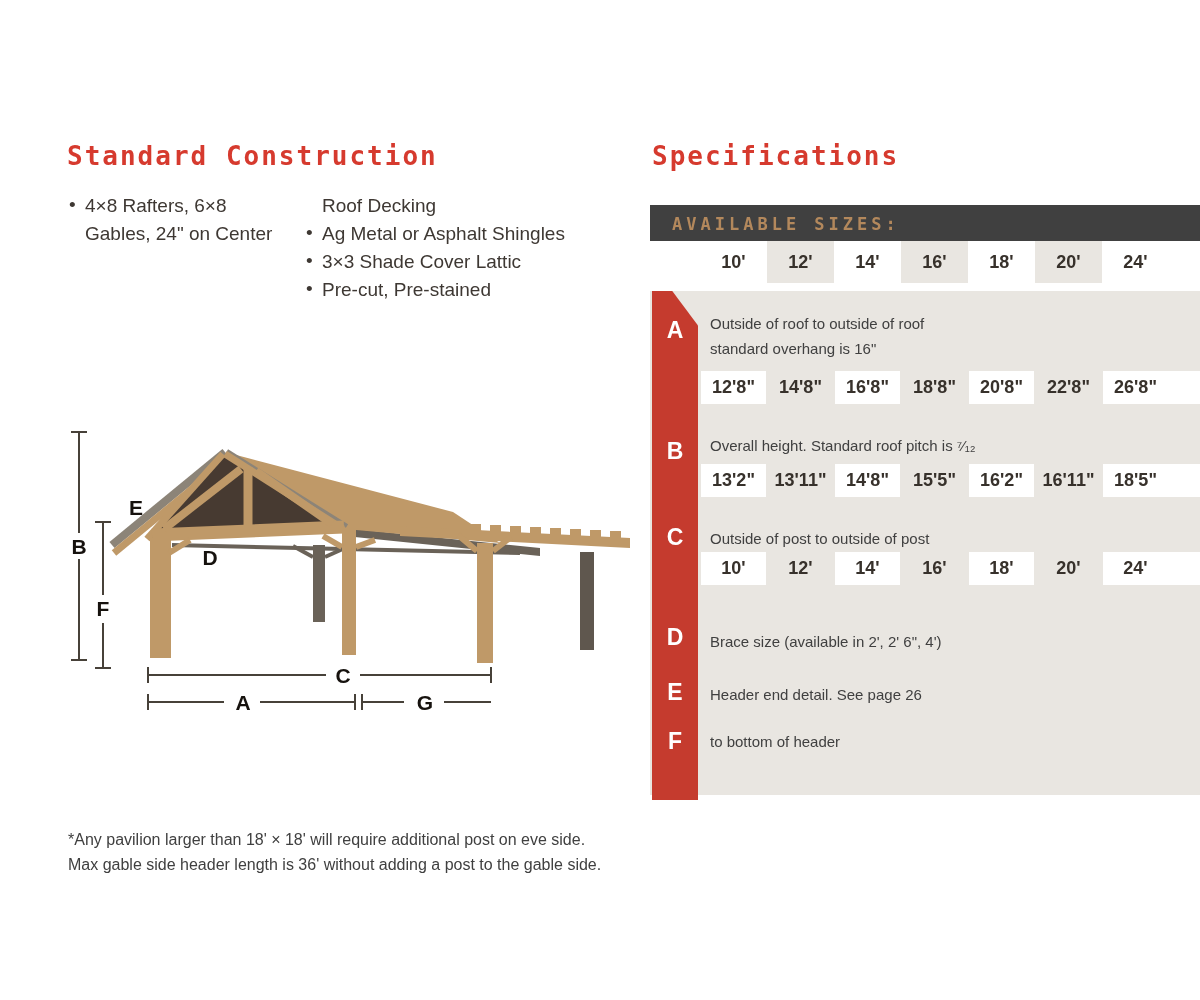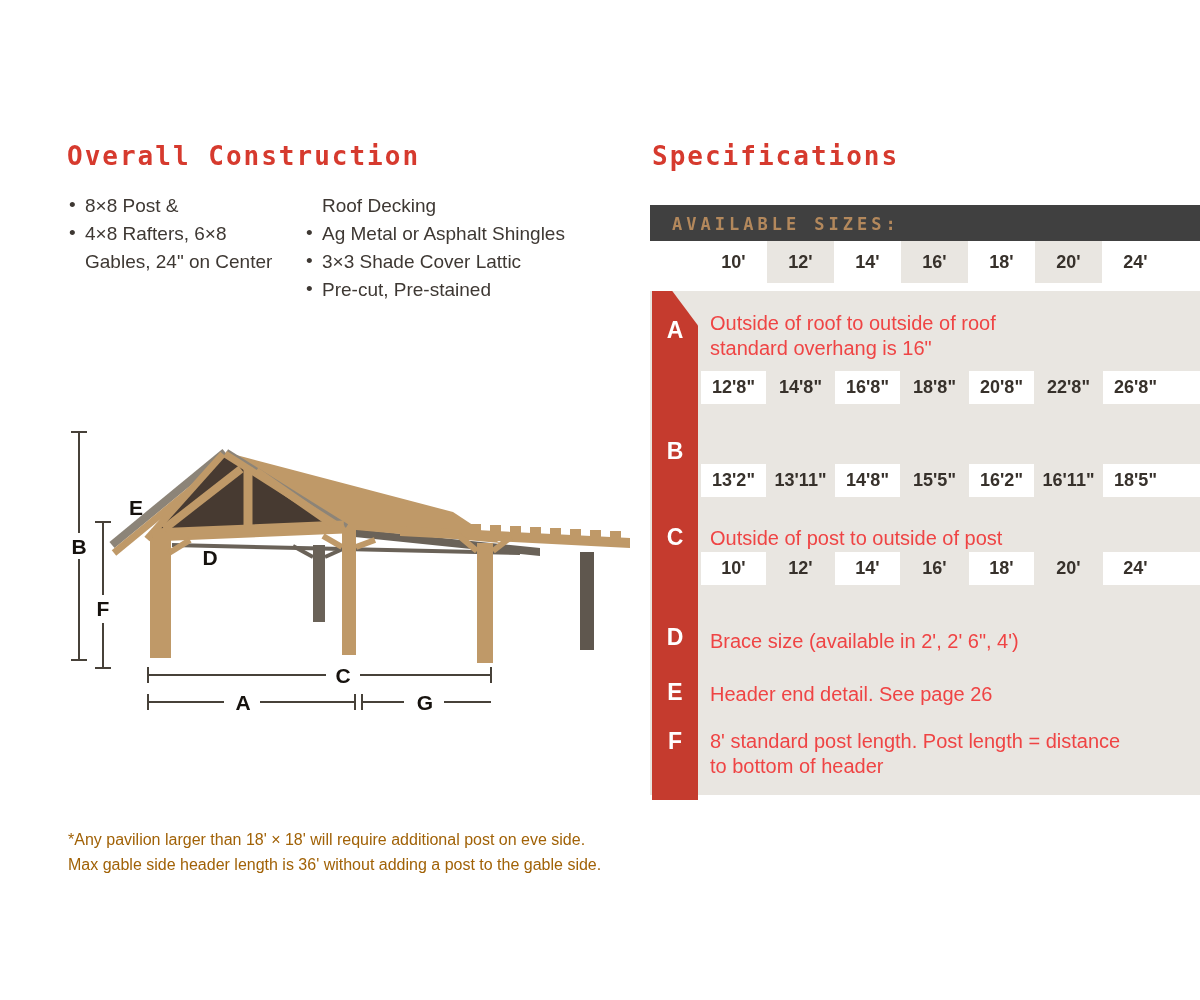--- a/index.html
+++ b/index.html
@@ -39,40 +39,39 @@
   }
   .block{position:absolute;left:0;top:86px;right:0;height:504px;background:#e9e6e1}
   .band{
     position:absolute;left:2px;top:86px;width:46px;height:509px;background:#c53b2e;
     clip-path:polygon(0 0,44% 0,100% 6.8%,100% 100%,0 100%);
   }
   .letter{
     position:absolute;left:2px;width:46px;height:30px;line-height:30px;
     text-align:center;color:#ffffff;font-weight:700;font-size:23px;
   }
-  .desc{position:absolute;left:60px;font-size:20px;line-height:25px;white-space:nowrap;color:#ef4444}
+  .desc{position:absolute;left:60px;font-size:15px;line-height:25px;white-space:nowrap;color:#404040}
   .vrow{position:absolute;left:50px;right:0;height:33px}
   .vcell{
     position:absolute;top:0;width:67px;height:33px;line-height:33px;
     text-align:center;font-weight:700;font-size:18px;color:#37312b;
   }
   .vcell.w{width:65px;background:#ffffff}
   .vfill{position:absolute;top:0;left:468px;right:0;height:33px;background:#ffffff}
 
-  .foot{position:absolute;left:68px;top:827px;font-size:16px;line-height:25px;color:#a16207;white-space:nowrap}
+  .foot{position:absolute;left:68px;top:827px;font-size:16px;line-height:25px;color:#404040;white-space:nowrap}
 
   svg text{font-family:"Liberation Sans","DejaVu Sans",sans-serif;font-weight:700;font-size:21px;fill:#16120e}
 </style>
 </head>
 <body>
 
-<div id="h-left" class="h-red">Overall Construction</div>
+<div id="h-left" class="h-red">Standard Construction</div>
 
 <div id="bul1" class="bul-col">
-  <div class="b-line">8×8 Post &amp;</div>
   <div class="b-line">4×8 Rafters, 6×8</div>
   <div class="b-line cont">Gables, 24" on Center</div>
 </div>
 
 <div id="bul2" class="bul-col">
   <div class="b-line cont">Roof Decking</div>
   <div class="b-line">Ag Metal or Asphalt Shingles</div>
   <div class="b-line">3×3 Shade Cover Lattic</div>
   <div class="b-line">Pre-cut, Pre-stained</div>
 </div>
@@ -207,20 +206,23 @@
     <div class="vcell w" style="left:1px">12'8"</div>
     <div class="vcell" style="left:67px">14'8"</div>
     <div class="vcell w" style="left:135px">16'8"</div>
     <div class="vcell" style="left:201px">18'8"</div>
     <div class="vcell w" style="left:269px">20'8"</div>
     <div class="vcell" style="left:335px">22'8"</div>
     <div class="vcell w" style="left:403px">26'8"</div>
     <div class="vfill"></div>
   </div>
 
+  <div class="desc" style="top:228px">
+    <div>Overall height. Standard roof pitch is ⁷⁄₁₂</div>
+  </div>
   <div class="vrow" style="top:259px">
     <div class="vcell w" style="left:1px">13'2"</div>
     <div class="vcell" style="left:67px">13'11"</div>
     <div class="vcell w" style="left:135px">14'8"</div>
     <div class="vcell" style="left:201px">15'5"</div>
     <div class="vcell w" style="left:269px">16'2"</div>
     <div class="vcell" style="left:335px">16'11"</div>
     <div class="vcell w" style="left:403px">18'5"</div>
     <div class="vfill"></div>
   </div>
@@ -241,17 +243,16 @@
 
   <div class="desc" style="top:424px">
     <div>Brace size (available in 2', 2' 6", 4')</div>
   </div>
 
   <div class="desc" style="top:477px">
     <div>Header end detail. See page 26</div>
   </div>
 
   <div class="desc" style="top:524px">
-    <div>8' standard post length. Post length = distance</div>
     <div>to bottom of header</div>
   </div>
 
 </div>
 
 </body></html>

